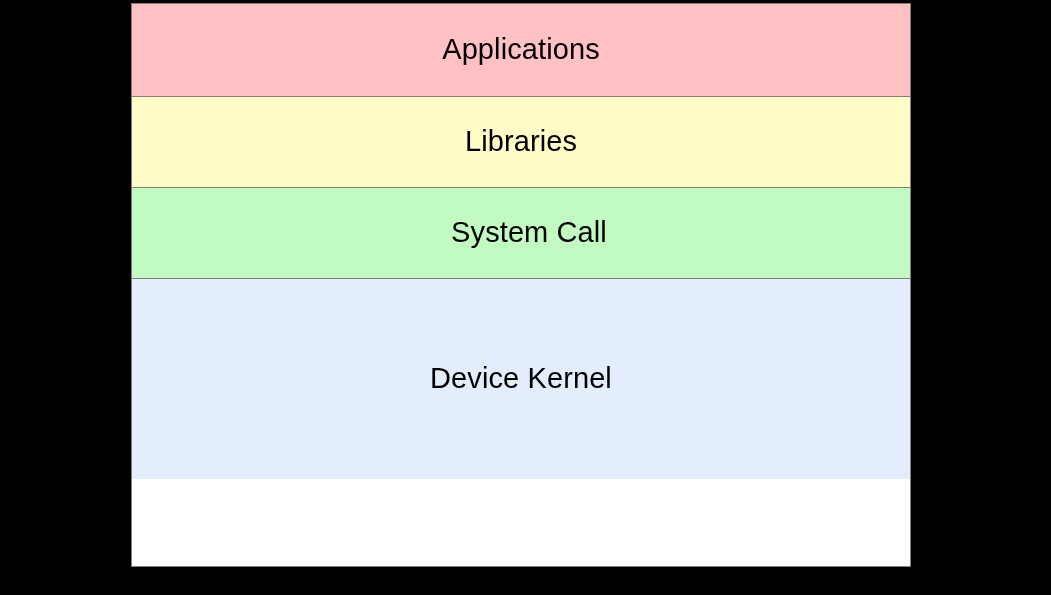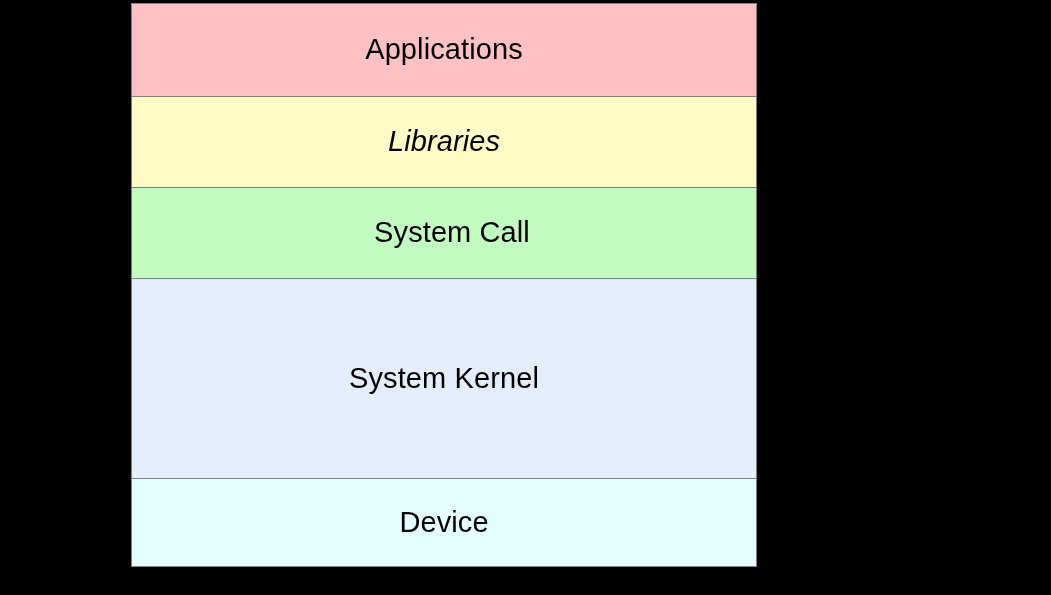--- a/index.html
+++ b/index.html
@@ -14,21 +14,21 @@
     position: relative;
     overflow: hidden;
     font-family: "Liberation Sans", "DejaVu Sans", sans-serif;
   }
 
   
   #layer-stack {
     position: absolute;
     left: 131px;
     top: 3px;
-    width: 626px;
+    width: 780px;
     height: 564px;
     box-sizing: border-box;
     display: flex;
     flex-direction: column;
     border: 1px solid #7f7f7f;
     background: #ffffff;
   }
 
   .layer {
     box-sizing: border-box;
@@ -64,28 +64,25 @@
 </head>
 <body style="background: rgb(0, 0, 0);">
 
 <div id="layer-stack" style="border-color: rgb(127, 127, 127);">
 
   <div class="layer layer-applications" style="background: rgb(255, 193, 196); height: 93px; flex: 0 0 93px; border-bottom-color: rgb(127, 127, 127);">
     <span class="layer-label" style="color: rgb(0, 0, 0);">Applications</span>
   </div>
 
   <div class="layer layer-libraries" style="background: rgb(255, 252, 200); height: 91px; flex: 0 0 91px; border-bottom-color: rgb(127, 127, 127);">
-    <span class="layer-label" style="color: rgb(0, 0, 0); font-style: italic;">Libraries</span>
+    <span class="layer-label" style="color: rgb(0, 0, 0);">Libraries</span>
   </div>
 
   <div class="layer layer-syscall" style="background: rgb(194, 251, 194); height: 91px; flex: 0 0 91px; border-bottom-color: rgb(127, 127, 127);">
     <span class="layer-label" style="color: rgb(0, 0, 0);">System Call</span>
   </div>
 
   <div class="layer layer-kernel" style="background: rgb(228, 237, 251); height: 200px; flex: 0 0 200px; border-bottom-color: rgb(127, 127, 127);">
-    <span class="layer-label" style="color: rgb(0, 0, 0);">System Kernel</span>
+    <span class="layer-label" style="color: rgb(0, 0, 0);">Device Kernel</span>
   </div>
 
-  <div class="layer layer-device" style="background: rgb(228, 253, 253); height: 87px; flex: 0 0 87px; border-bottom-color: rgb(127, 127, 127);">
-    <span class="layer-label" style="color: rgb(0, 0, 0);">Device</span>
-  </div>
 
 </div>
 
 </body></html>

